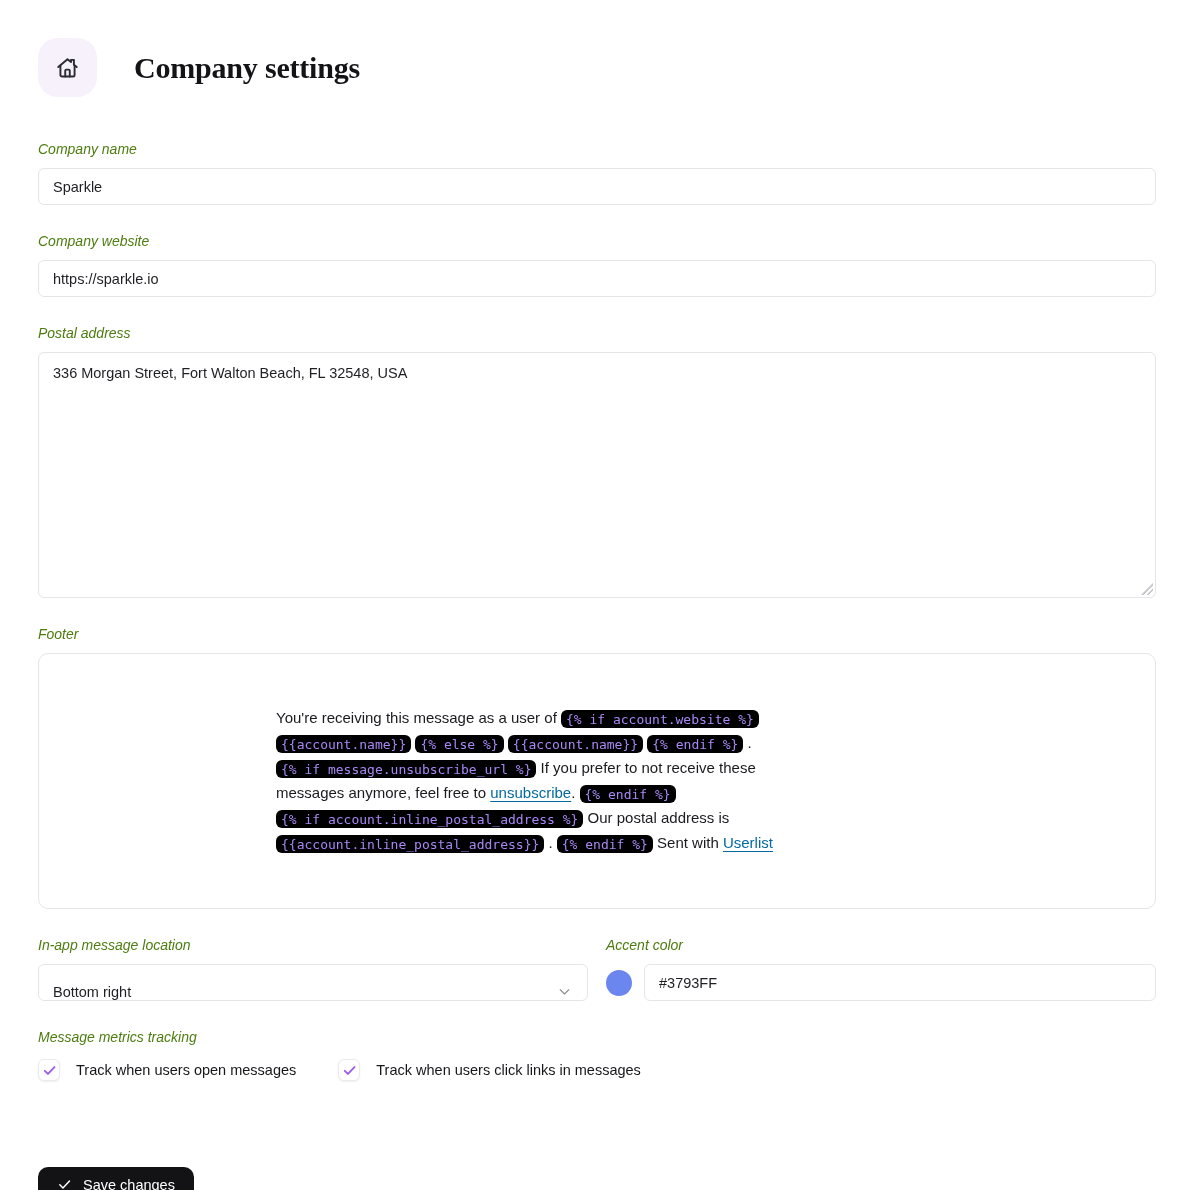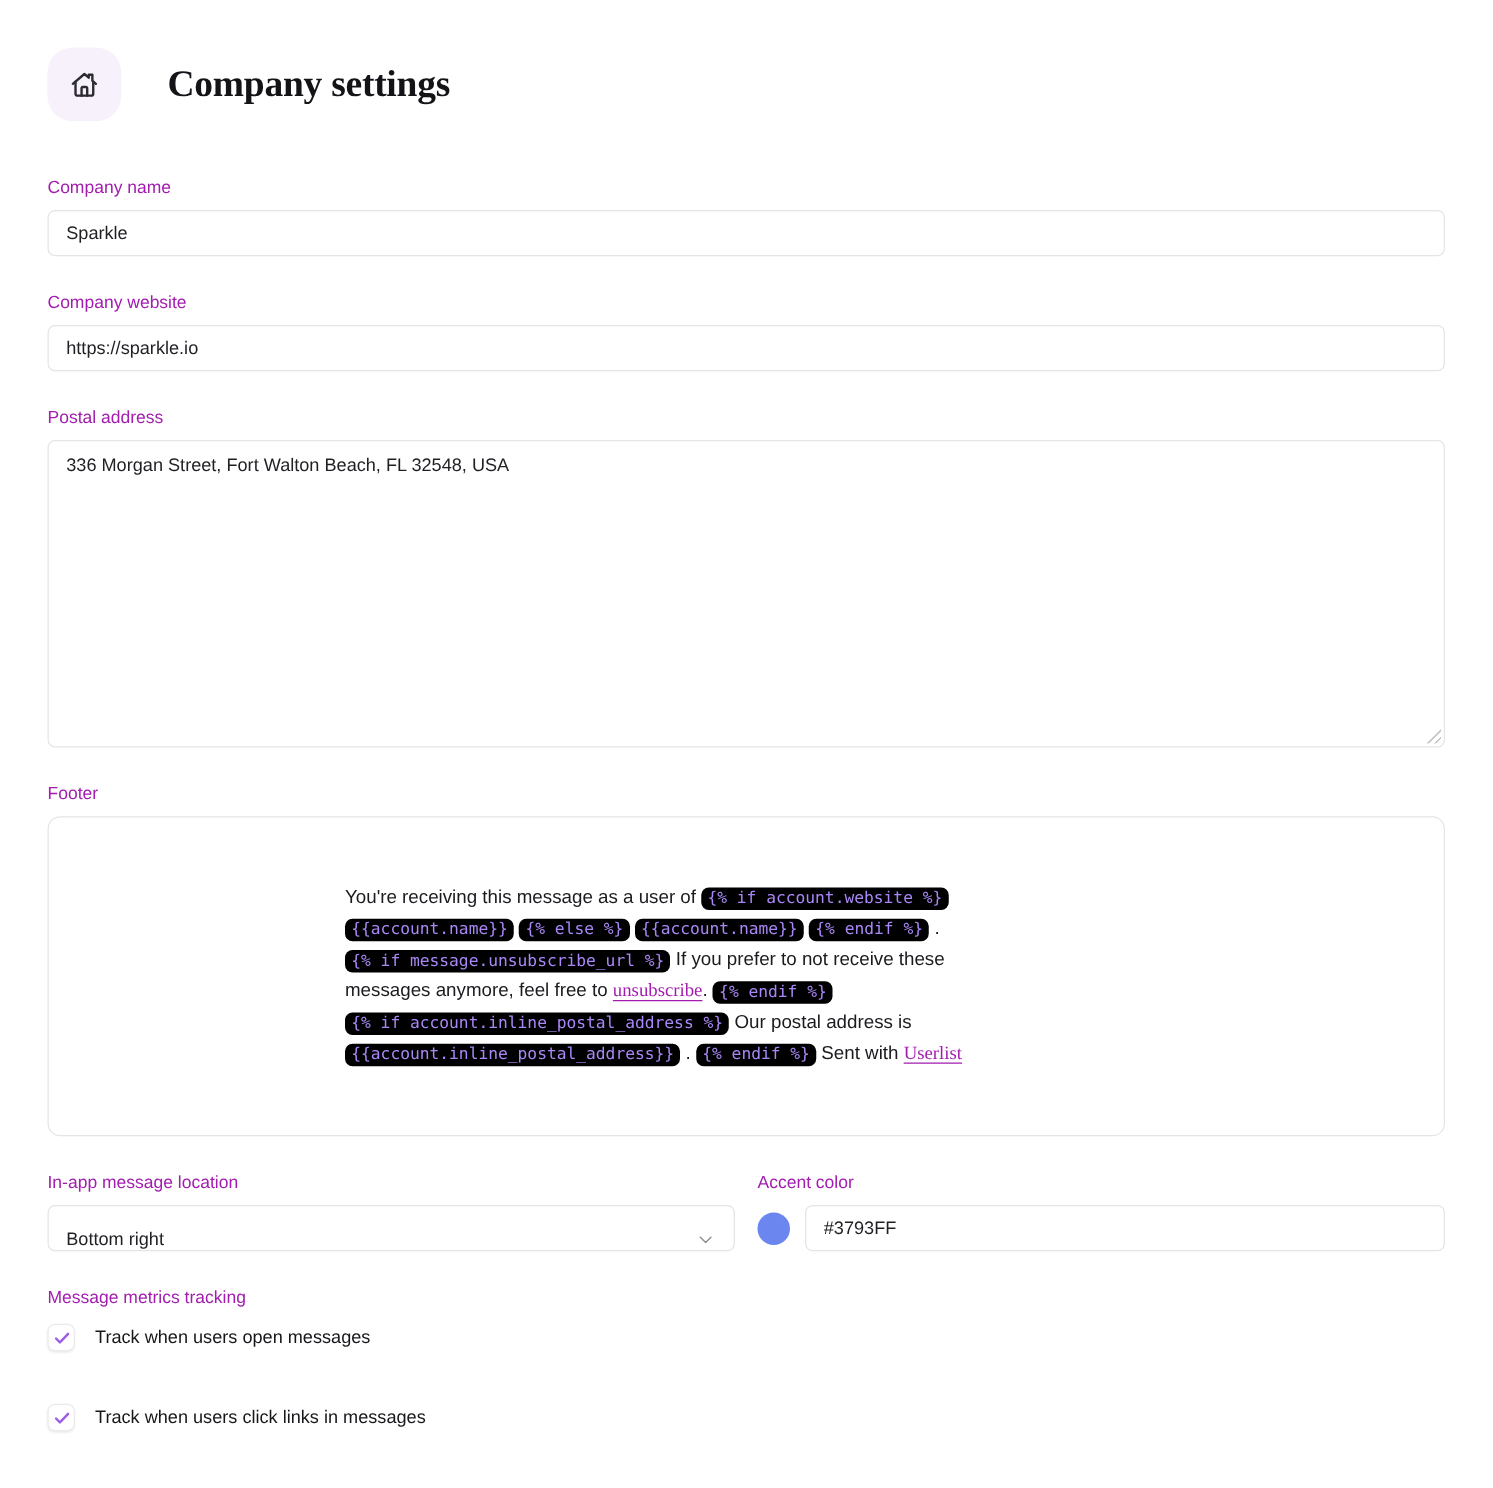--- a/index.html
+++ b/index.html
@@ -23,22 +23,22 @@
     fill: none; stroke-linecap: round; stroke-linejoin: round; }
   .page-title {
     font-family: "Liberation Serif", serif;
     font-size: 30px; font-weight: 700; color: #141418;
     letter-spacing: -0.2px;
   }
 
   
   .group { margin-bottom: 28px; }
   .field-label {
-    display: block; font-size: 14px; color: #a21caf;
-    margin-bottom: 10px; line-height: 17px;
+    display: block; font-size: 14px; color: #4d7c0f;
+    margin-bottom: 10px; line-height: 17px; font-style: italic;
   }
   .text-input, .select-box, .textarea-box {
     width: 100%; border: 1px solid #e5e4e8; border-radius: 6px;
     background: #ffffff; color: #1f1f24;
     font-family: "Liberation Sans", sans-serif; font-size: 14.5px;
   }
   .text-input { height: 37px; padding: 0 14px; display: block; }
 
   .textarea-wrap { position: relative; }
   .textarea-box {
@@ -58,40 +58,40 @@
     width: 100%; height: 256px; border: 1px solid #e5e4e8; border-radius: 10px;
     display: flex; align-items: center; justify-content: center;
   }
   .footer-inner { width: 642px; font-size: 15px; line-height: 24px; color: #1b1b1f; }
   .footer-line { white-space: nowrap; }
   .tag {
     font-family: "DejaVu Sans Mono", monospace;
     font-size: 13px; color: #a987f6; background: #000000;
     border-radius: 6px; padding: 1.5px 5px;
   }
-  .flink { color: #a21caf; text-decoration: underline; text-underline-offset: 2.5px; cursor: pointer; font-family: Liberation Serif, serif; }
+  .flink { color: #0369a1; text-decoration: underline; text-underline-offset: 2.5px; cursor: pointer; }
 
   
   .row-2col { display: flex; gap: 18px; margin-bottom: 28px; }
   .col { flex: 1 1 0; }
   .select-box {
     height: 37px; padding: 0 14px; display: flex; align-items: flex-end;
     justify-content: space-between; cursor: pointer;
   }
   .select-box svg { width: 17px; height: 17px; stroke: #8e8e93; stroke-width: 1.6;
     fill: none; stroke-linecap: round; stroke-linejoin: round; }
   .accent-row { display: flex; align-items: center; gap: 12px; }
   .color-swatch {
     width: 26px; height: 26px; border-radius: 50%; flex: 0 0 auto; cursor: pointer;
   }
   .accent-row .text-input { flex: 1 1 auto; }
 
   
   .tracking-group .field-label { margin-bottom: 13px; }
-  .checkbox-row { display: flex; gap: 42px; flex-direction: column; }
+  .checkbox-row { display: flex; gap: 42px; }
   .checkbox-item { display: flex; align-items: center; gap: 16px; cursor: pointer; }
   .checkbox-box {
     width: 22px; height: 22px; border-radius: 6px; background: #ffffff;
     border: 1px solid #ebebee;
     box-shadow: 0 1px 2px rgba(20,20,25,0.07);
     display: flex; align-items: center; justify-content: center; flex: 0 0 auto;
   }
   .checkbox-box svg { width: 15px; height: 15px; fill: none;
     stroke-linecap: round; stroke-linejoin: round; stroke-width: 3; }
   .checkbox-label { font-size: 14.5px; color: #17171b; }

